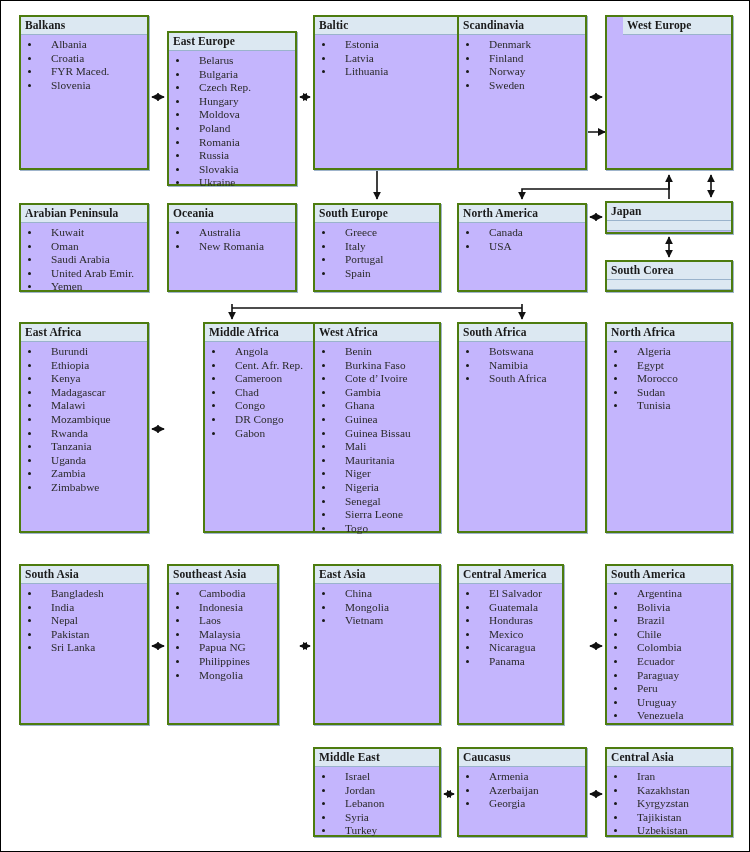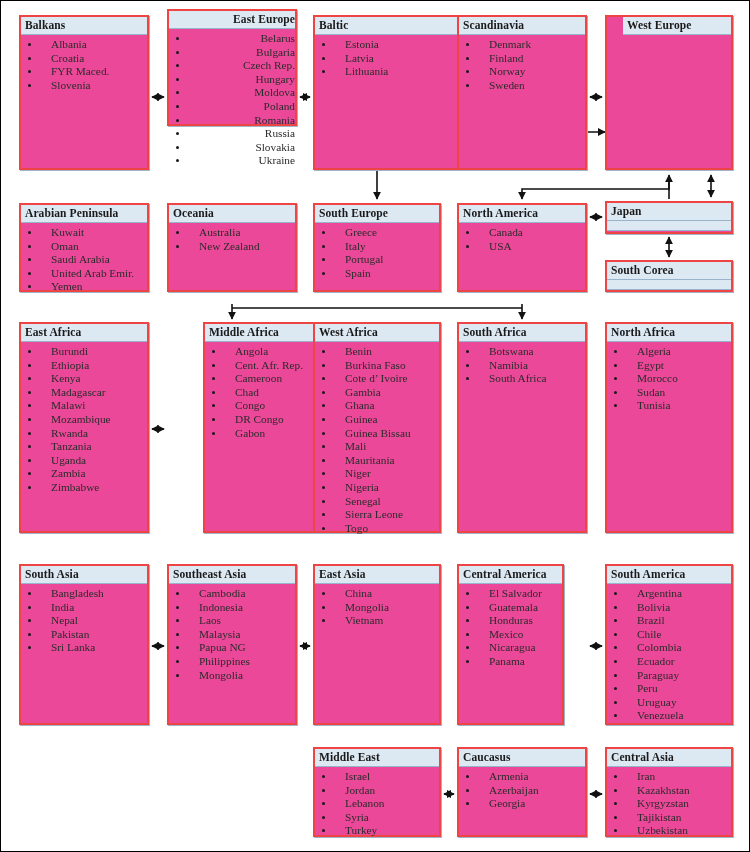--- a/index.html
+++ b/index.html
@@ -11,22 +11,22 @@
     position:absolute;left:0;top:0;width:750px;height:852px;
     box-sizing:border-box;
     border:1px solid #000000;
     background:#ffffff;
   }
   #canvas{position:absolute;left:0;top:0;width:750px;height:852px;}
   svg.links{position:absolute;left:0;top:0;width:750px;height:852px;pointer-events:none;}
 
   .box{
     position:absolute;box-sizing:border-box;
-    background:#ec4899;
-    border:2px solid #ef4444;
+    background:#c4b5fd;
+    border:2px solid #4d7c0f;
     box-shadow:1px 1px 0 #9fb4cb;
   }
   .box .hdr{
     background:#DCE8F2;
     border-bottom:1px solid #9ab3cc;
     font-weight:bold;
     font-size:11.5px;
     line-height:15px;
     padding:1px 0 1px 4px;
     color:#1a1a1a;
@@ -108,21 +108,21 @@
 
     <div class="box tall" style="left: 18px; top: 14px; width: 130px; height: 155px;">
       <div class="hdr">Balkans</div>
       <ul>
           <li>Albania</li>
           <li>Croatia</li>
           <li>FYR Maced.</li>
           <li>Slovenia</li>
         </ul>
     </div>
-    <div class="box tall" style="left: 166px; top: 8px; width: 130px; height: 117px; text-align: right;">
+    <div class="box tall" style="left: 166px; top: 30px; width: 130px; height: 155px;">
       <div class="hdr">East Europe</div>
       <ul>
           <li>Belarus</li>
           <li>Bulgaria</li>
           <li>Czech Rep.</li>
           <li>Hungary</li>
           <li>Moldova</li>
           <li>Poland</li>
           <li>Romania</li>
           <li>Russia</li>
@@ -158,21 +158,21 @@
           <li>Oman</li>
           <li>Saudi Arabia</li>
           <li>United Arab Emir.</li>
           <li>Yemen</li>
         </ul>
     </div>
     <div class="box" style="left: 166px; top: 202px; width: 130px; height: 89px;">
       <div class="hdr">Oceania</div>
       <ul>
           <li>Australia</li>
-          <li>New Zealand</li>
+          <li>New Romania</li>
         </ul>
     </div>
     <div class="box" style="left: 312px; top: 202px; width: 128px; height: 89px;">
       <div class="hdr">South Europe</div>
       <ul>
           <li>Greece</li>
           <li>Italy</li>
           <li>Portugal</li>
           <li>Spain</li>
         </ul>
@@ -264,21 +264,21 @@
     <div class="box tall" style="left: 18px; top: 563px; width: 130px; height: 161px;">
       <div class="hdr">South Asia</div>
       <ul>
           <li>Bangladesh</li>
           <li>India</li>
           <li>Nepal</li>
           <li>Pakistan</li>
           <li>Sri Lanka</li>
         </ul>
     </div>
-    <div class="box tall" style="left: 166px; top: 563px; width: 130px; height: 161px;">
+    <div class="box tall" style="left: 166px; top: 563px; width: 112px; height: 161px;">
       <div class="hdr">Southeast Asia</div>
       <ul>
           <li>Cambodia</li>
           <li>Indonesia</li>
           <li>Laos</li>
           <li>Malaysia</li>
           <li>Papua NG</li>
           <li>Philippines</li>
           <li>Mongolia</li>
         </ul>

